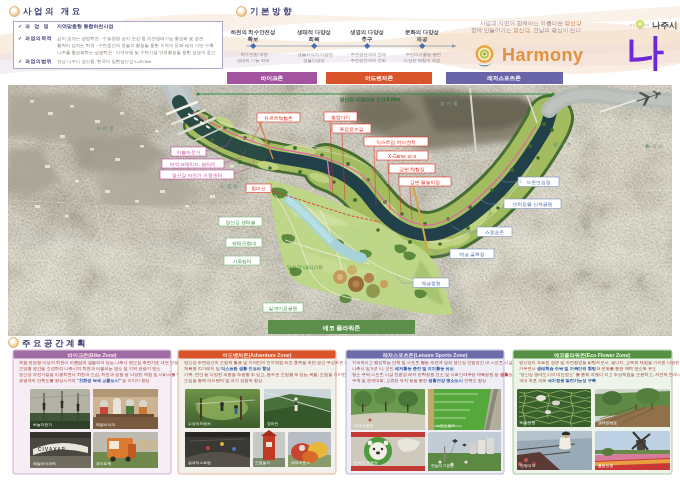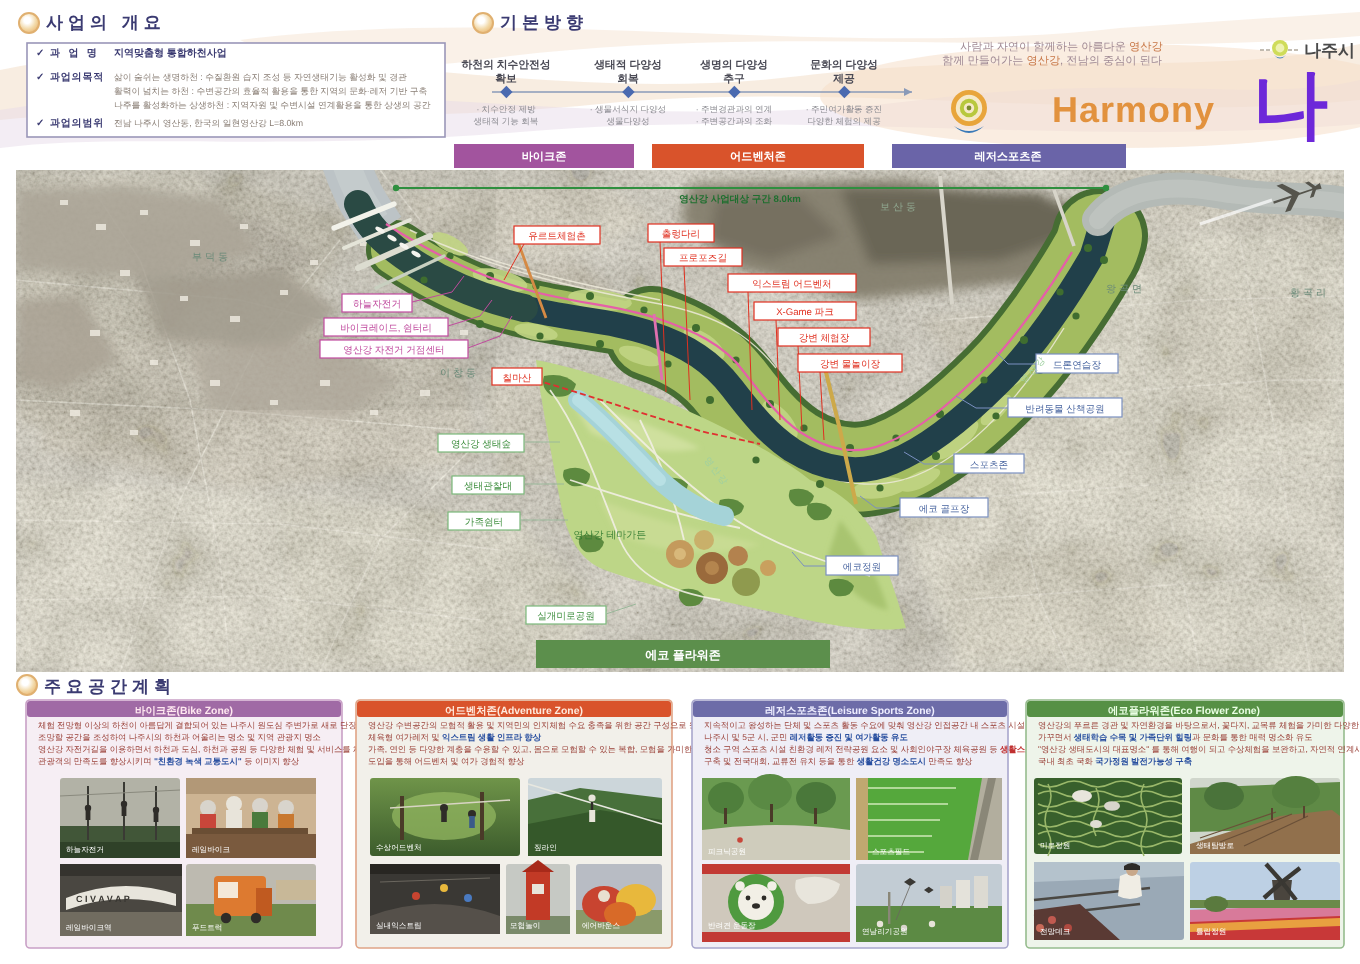--- a/index.html
+++ b/index.html
@@ -96,21 +96,21 @@
   <svg width="21" height="27" viewBox="0 0 21 27">
     <circle cx="10.5" cy="11" r="9" fill="#e8a53c"></circle>
     <circle cx="10.5" cy="11" r="6.6" fill="#f6e9c8"></circle>
     <circle cx="10.5" cy="11" r="4.6" fill="#b8c83e"></circle>
     <circle cx="10.5" cy="11" r="2.6" fill="#f6e9c8"></circle>
     <circle cx="10.5" cy="11" r="1.2" fill="#7a8a2e"></circle>
     <path d="M3,20 q7.5,5 15,0 q-7.5,7 -15,0z" fill="#3a7ab8"></path>
   </svg>
 </div>
 
-<div class="abs" style="left:502px;top:45px;font-size:18px;color:#e2923e;font-weight:bold;letter-spacing:0.5px;margin-left:24px;">Harmony</div>
+<div class="abs" style="left:502px;top:45px;font-size:18px;color:#e2923e;font-weight:bold;letter-spacing:0.5px;">Harmony</div>
 
 <div class="abs" style="left:626px;top:27px;font-size:38px;color:#6d28d9;font-weight:bold;letter-spacing:-1px;">나주</div>
 
 <svg class="abs" style="left:0;top:68px;" width="680" height="17" viewBox="0 0 680 17">
 
   <rect x="227" y="4" width="90" height="12" fill="#a2549e"></rect>
 
   <rect x="326" y="4" width="106" height="12" fill="#d9532b"></rect>
 
   <rect x="446" y="4" width="117" height="12" fill="#6a64a8"></rect>

